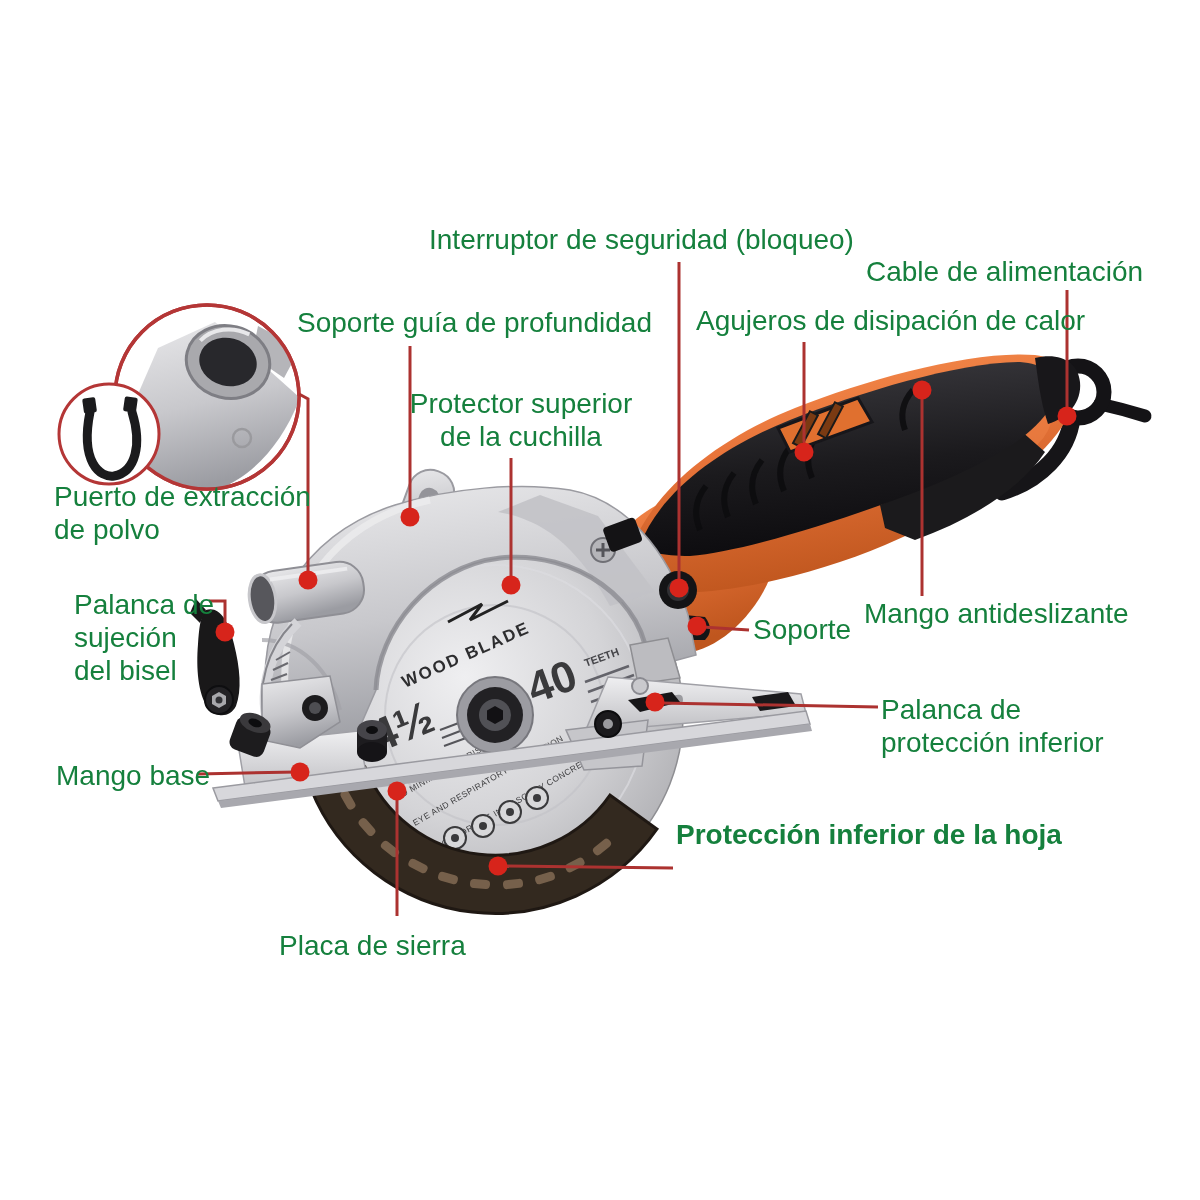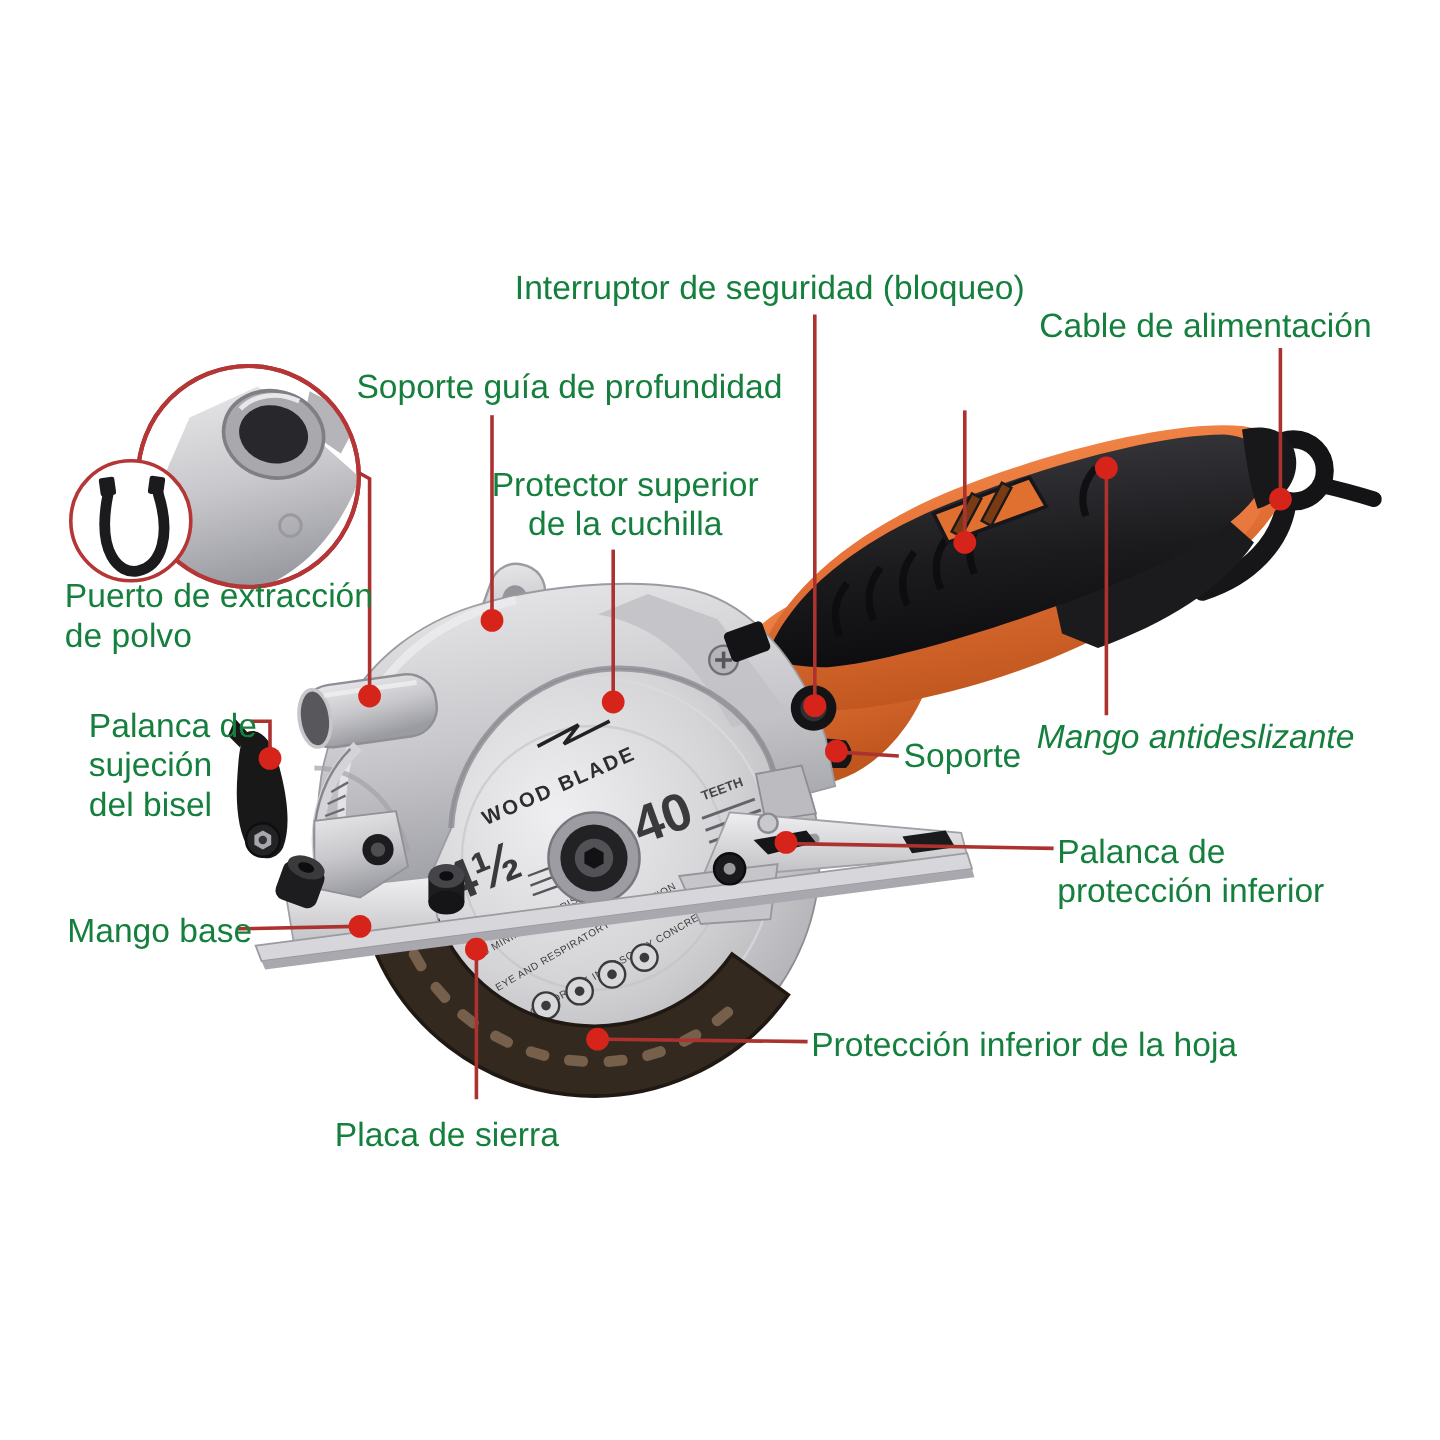--- a/index.html
+++ b/index.html
@@ -275,28 +275,29 @@
         <circle cx="655" cy="702" r="9.5"></circle>
     <circle cx="300" cy="772" r="9.5"></circle>
         <circle cx="498" cy="866" r="9.5"></circle>
     <circle cx="397" cy="791" r="9.5"></circle>
   </g>
 </svg>
 
 <div class="lbl" style="left:429px;top:223px;">Interruptor de seguridad (bloqueo)</div>
 <div class="lbl" style="left:866px;top:255px;">Cable de alimentación</div>
 <div class="lbl" style="left:297px;top:306px;">Soporte guía de profundidad</div>
+<div class="lbl" style="left:696px;top:304px;">Agujeros de disipación de calor</div>
 <div class="lbl center" style="left:396px;top:387px;width:250px;">Protector superior
 de la cuchilla</div>
 <div class="lbl" style="left:54px;top:480px;">Puerto de extracción
 de polvo</div>
 <div class="lbl" style="left:74px;top:588px;">Palanca de
 sujeción
 del bisel</div>
 <div class="lbl" style="left:753px;top:613px;">Soporte</div>
-<div class="lbl" style="left:864px;top:597px;font-style:italic;">Mango antideslizante</div>
+<div class="lbl" style="left:864px;top:597px;">Mango antideslizante</div>
 <div class="lbl" style="left:881px;top:693px;">Palanca de
 protección inferior</div>
 <div class="lbl" style="left:56px;top:759px;">Mango base</div>
-<div class="lbl" style="left:676px;top:854px;">Protección inferior de la hoja</div>
+<div class="lbl" style="left:676px;top:818px;font-weight:bold;">Protección inferior de la hoja</div>
 <div class="lbl" style="left:279px;top:929px;">Placa de sierra</div>
 
 </div>
 
 </body></html>

